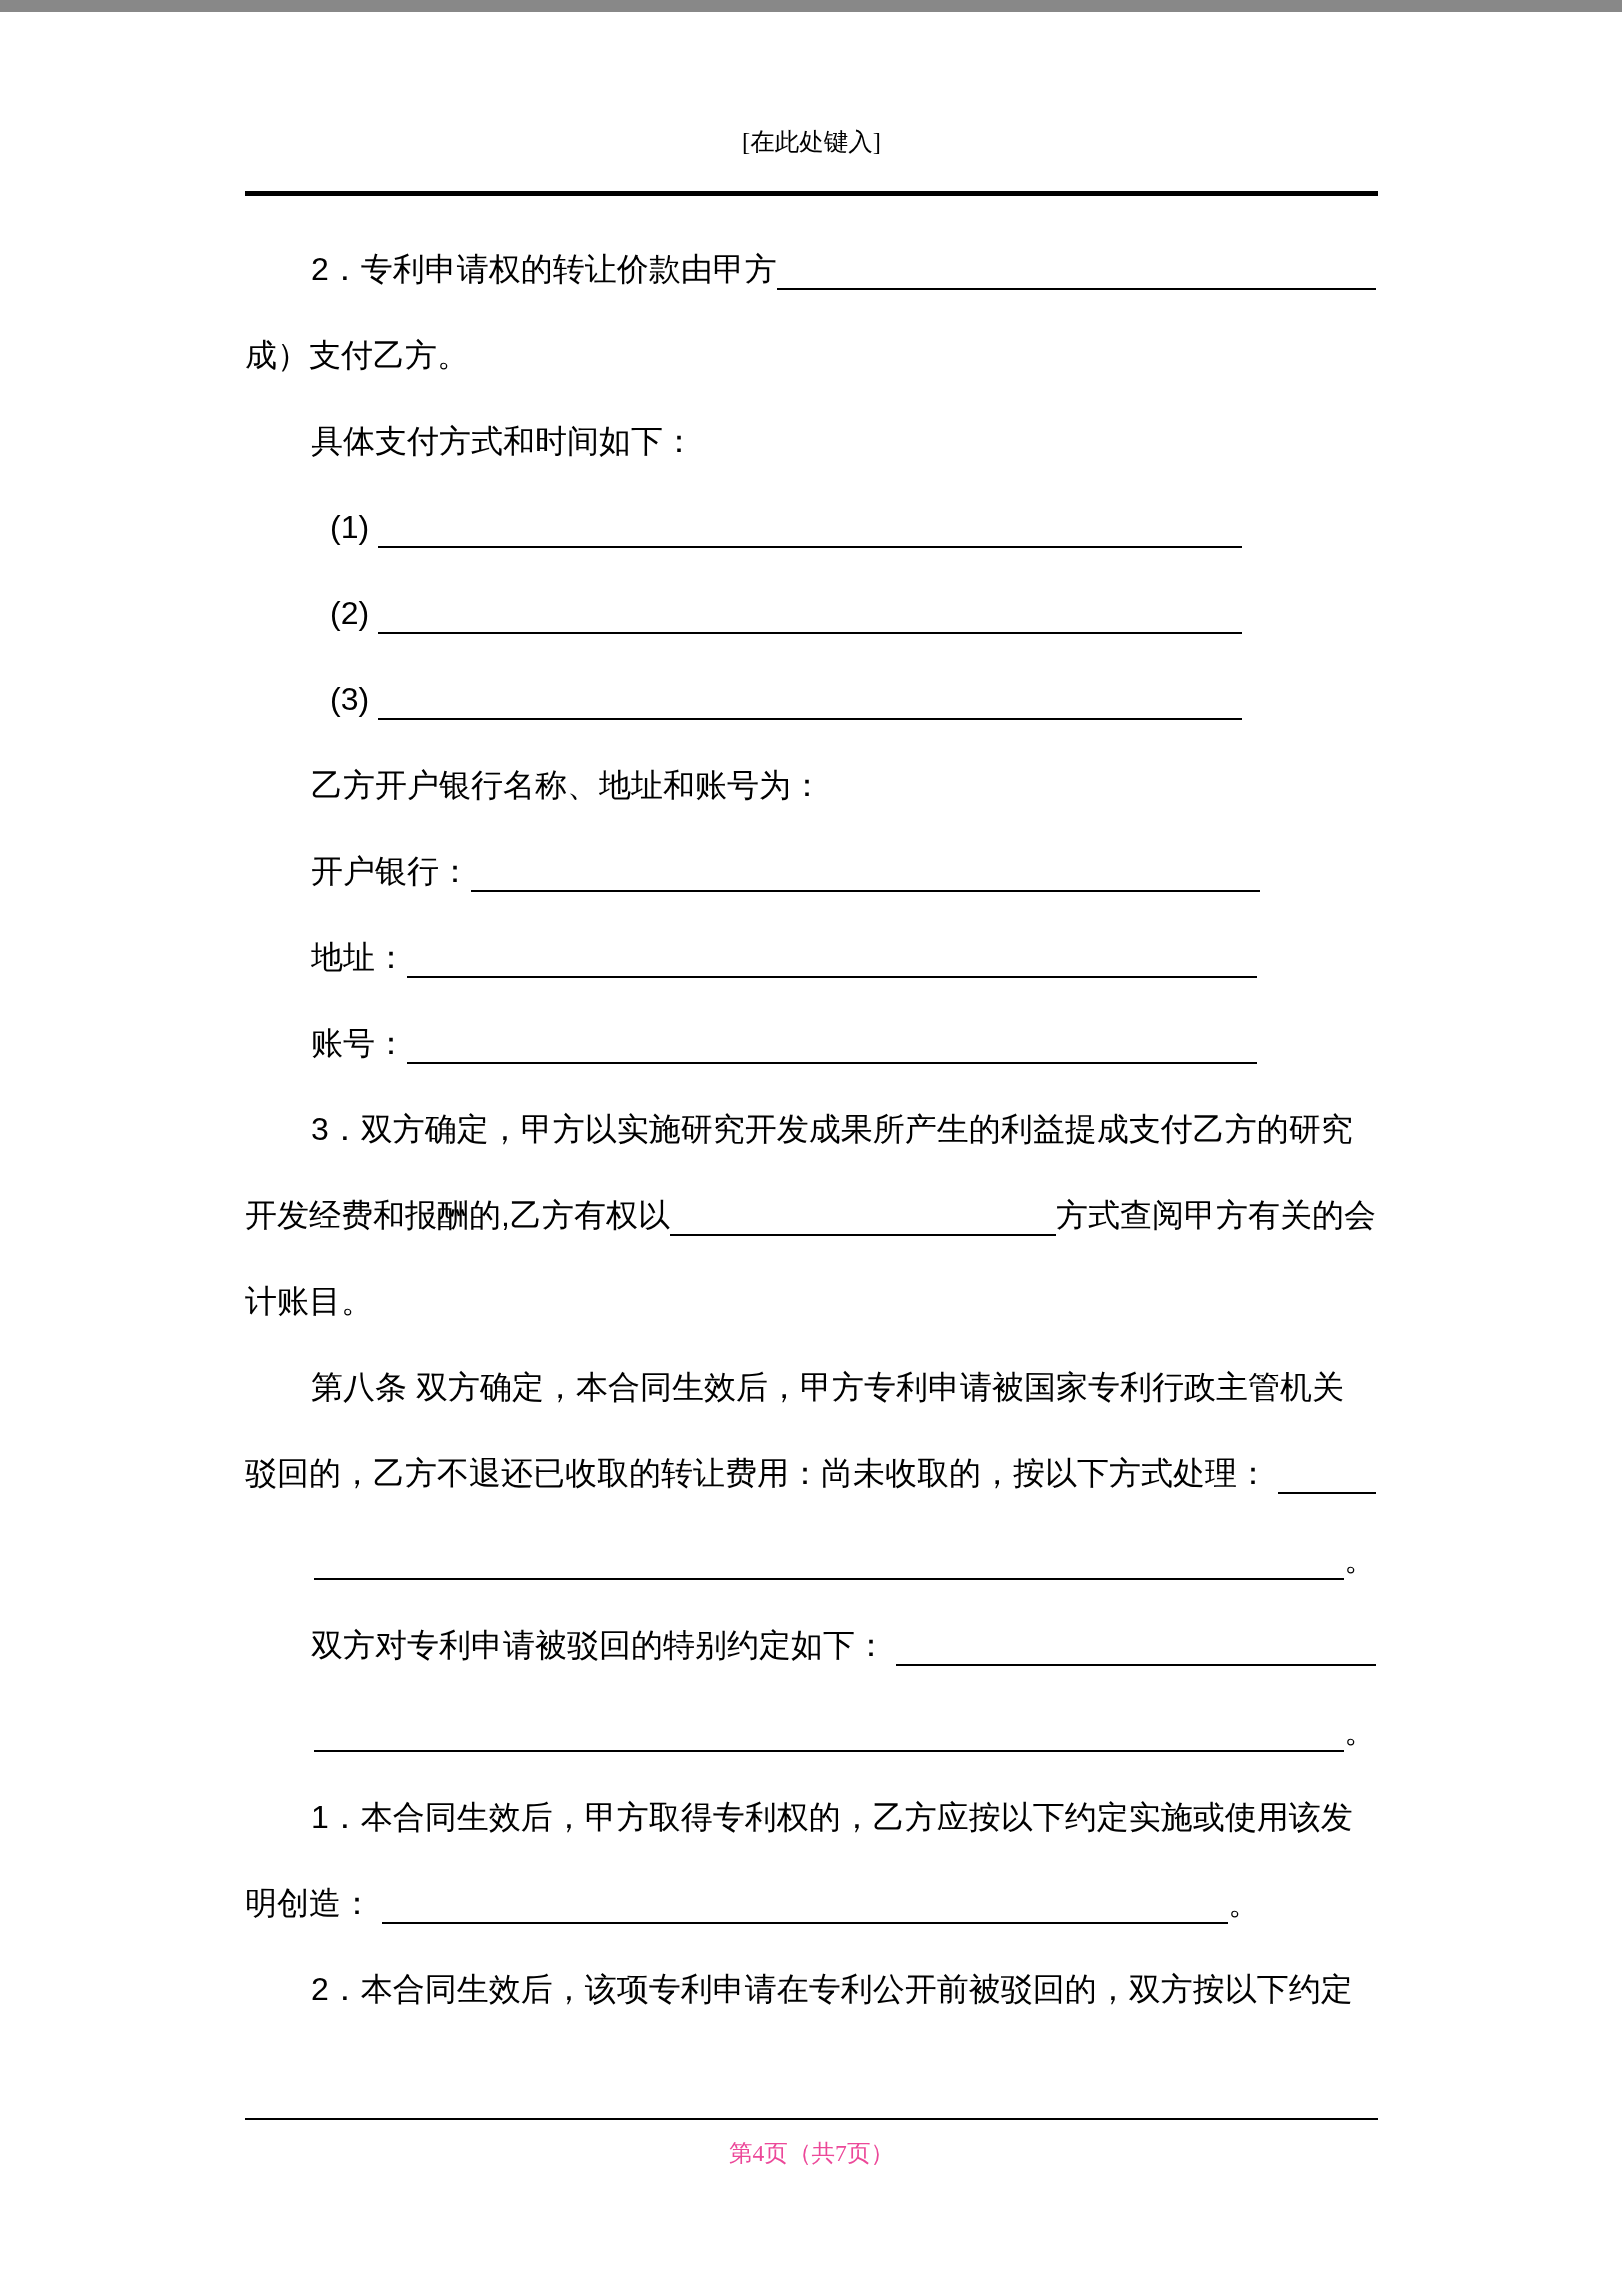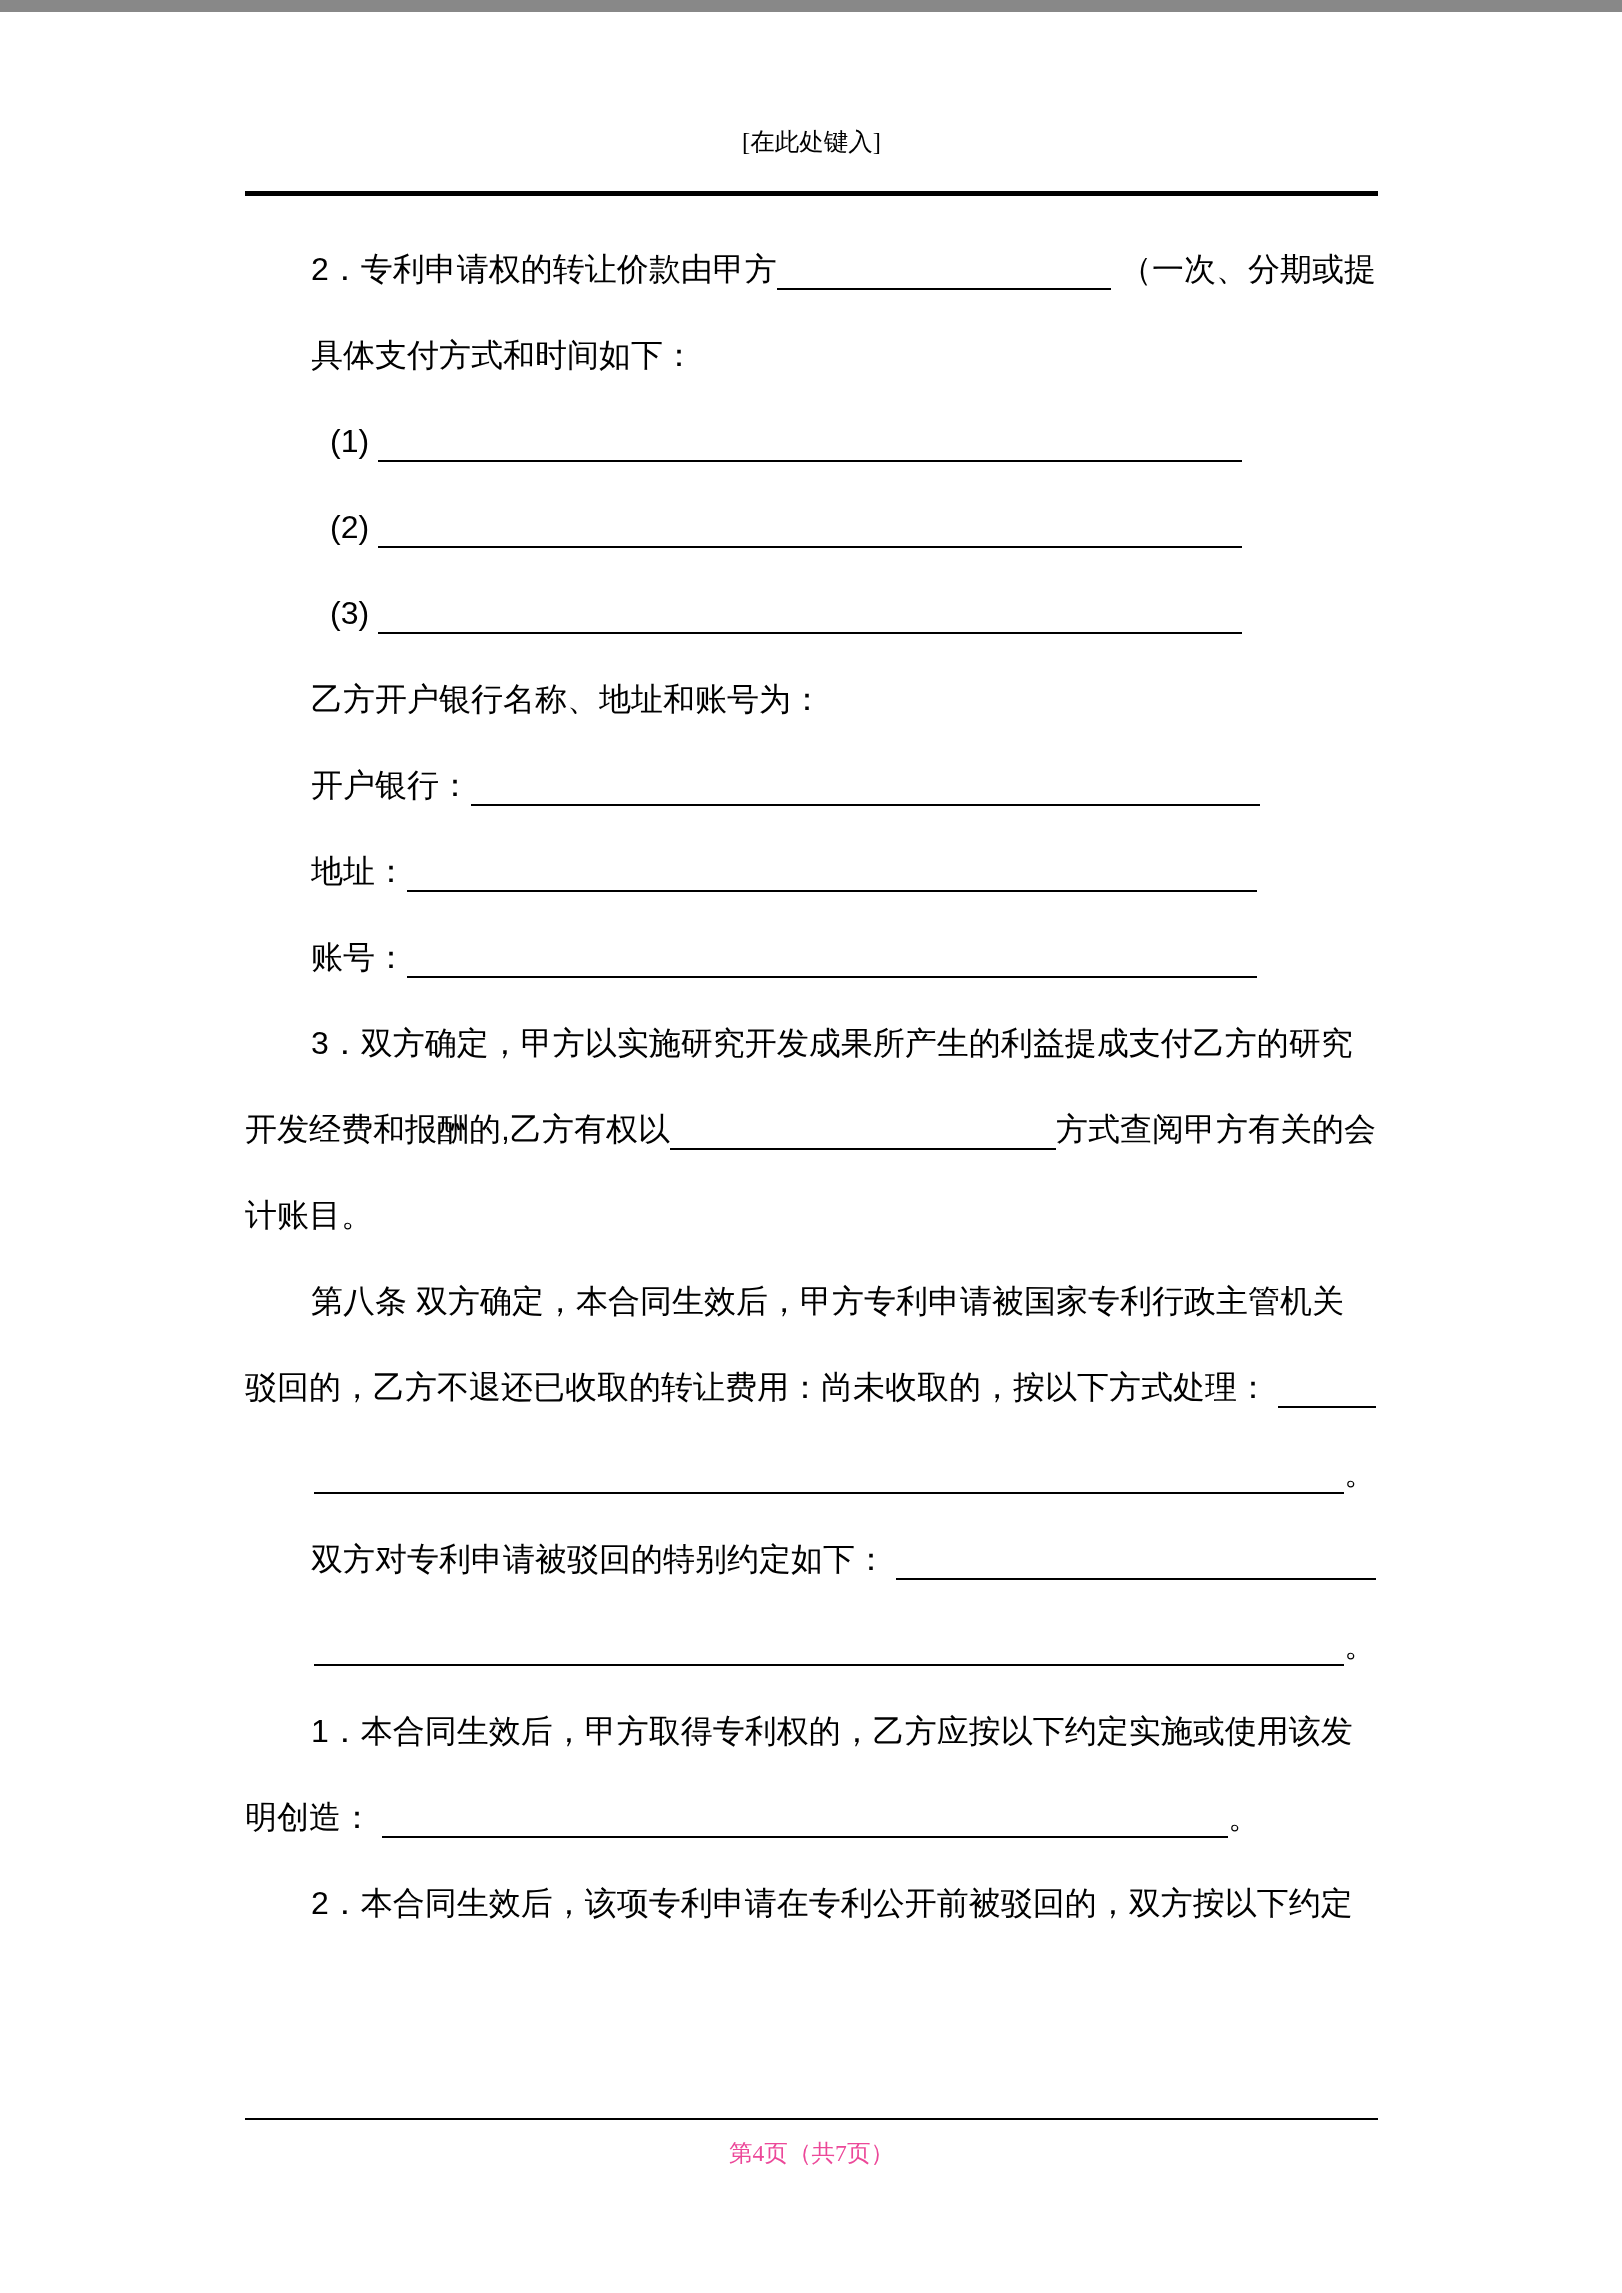--- a/index.html
+++ b/index.html
@@ -54,21 +54,22 @@
 </head>
 <body>
 
 <div class="page">
 
   <div class="page-header">[在此处键入]</div>
 
   <div class="header-rule"></div>
 
   <div class="doc-body">
-      <div class="line" style="padding-left: 66px;"><span class="run">2．专利申请权的转让价款由甲方</span><span class="blank grow"></span><span class="run"> （一次、分期或提</span></div>
+      <div class="line" style="padding-left: 66px;"><span class="run">2．专利申请权的转让价款由甲方</span><span class="blank grow"></span></div>
+      <div class="line"><span class="run">成）支付乙方。</span></div>
       <div class="line" style="padding-left: 66px;"><span class="run">具体支付方式和时间如下：</span></div>
       <div class="line" style="padding-left: 85px;"><span class="run">(1) </span><span class="blank" style="width: 864px;"></span></div>
       <div class="line" style="padding-left: 85px;"><span class="run">(2) </span><span class="blank" style="width: 864px;"></span></div>
       <div class="line" style="padding-left: 85px;"><span class="run">(3) </span><span class="blank" style="width: 864px;"></span></div>
       <div class="line" style="padding-left: 66px;"><span class="run">乙方开户银行名称、地址和账号为：</span></div>
       <div class="line" style="padding-left: 66px; font-family: Liberation Serif, serif;"><span class="run">开户银行：</span><span class="blank" style="width: 789px;"></span></div>
       <div class="line" style="padding-left: 66px;"><span class="run">地址：</span><span class="blank" style="width: 850px;"></span></div>
       <div class="line" style="padding-left: 66px; text-align: center;"><span class="run">账号：</span><span class="blank" style="width: 850px;"></span></div>
       <div class="line" style="padding-left: 66px;"><span class="run">3．双方确定，甲方以实施研究开发成果所产生的利益提成支付乙方的研究</span></div>
       <div class="line"><span class="run">开发经费和报酬的,乙方有权以</span><span class="blank grow"></span><span class="run">方式查阅甲方有关的会</span></div>

